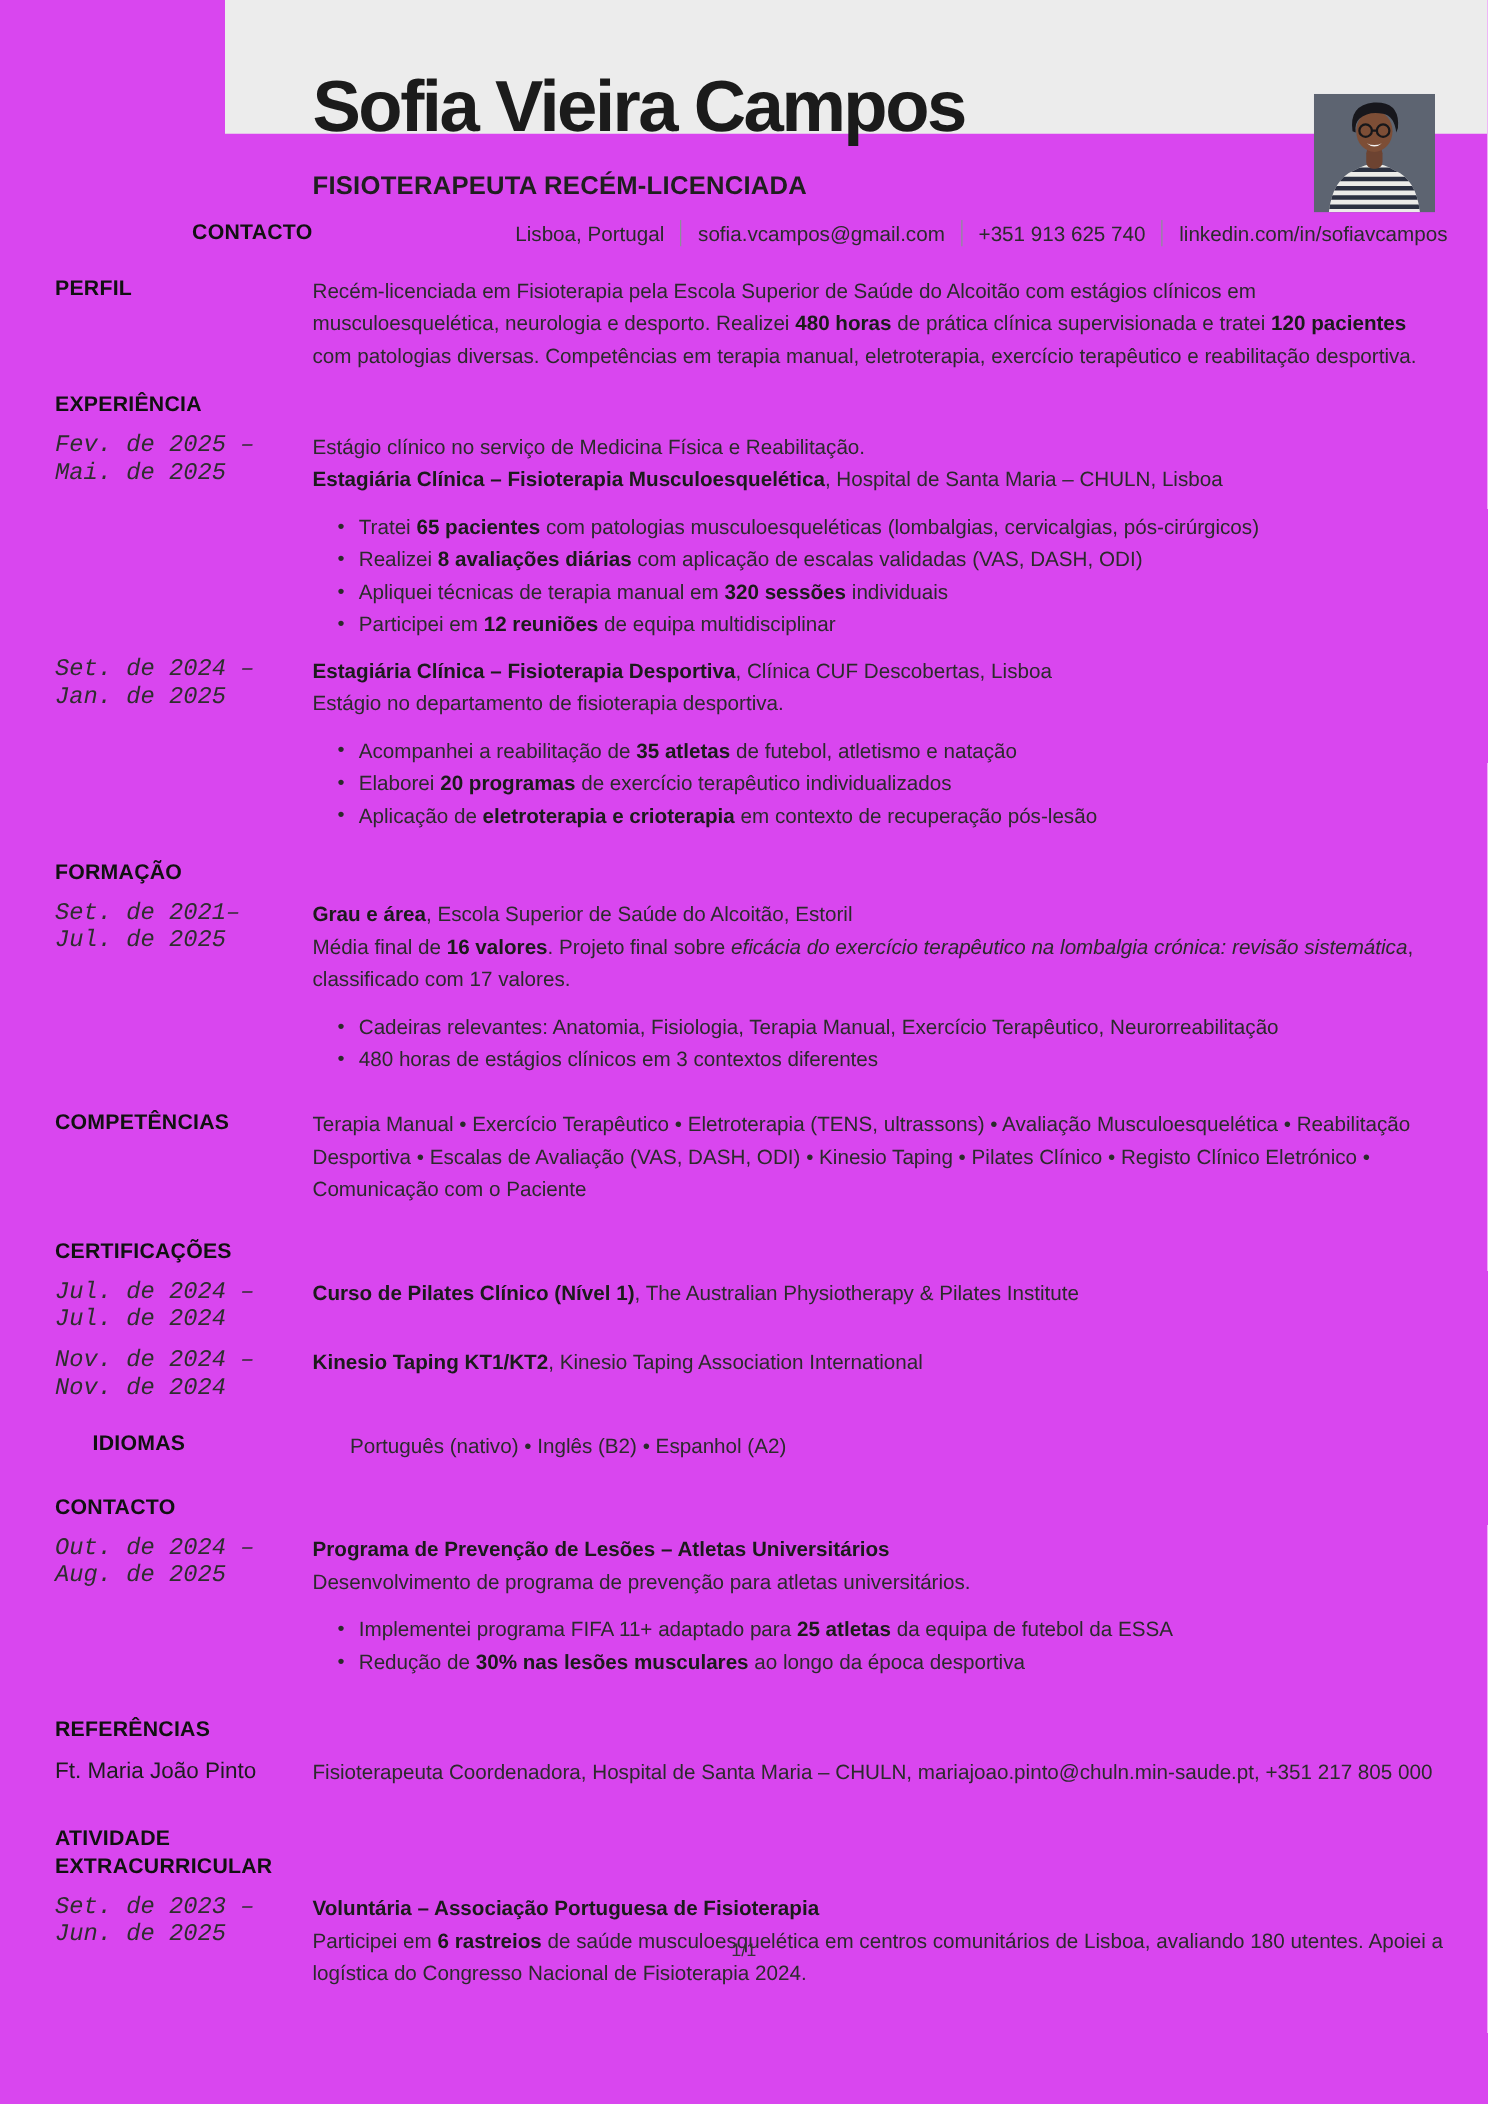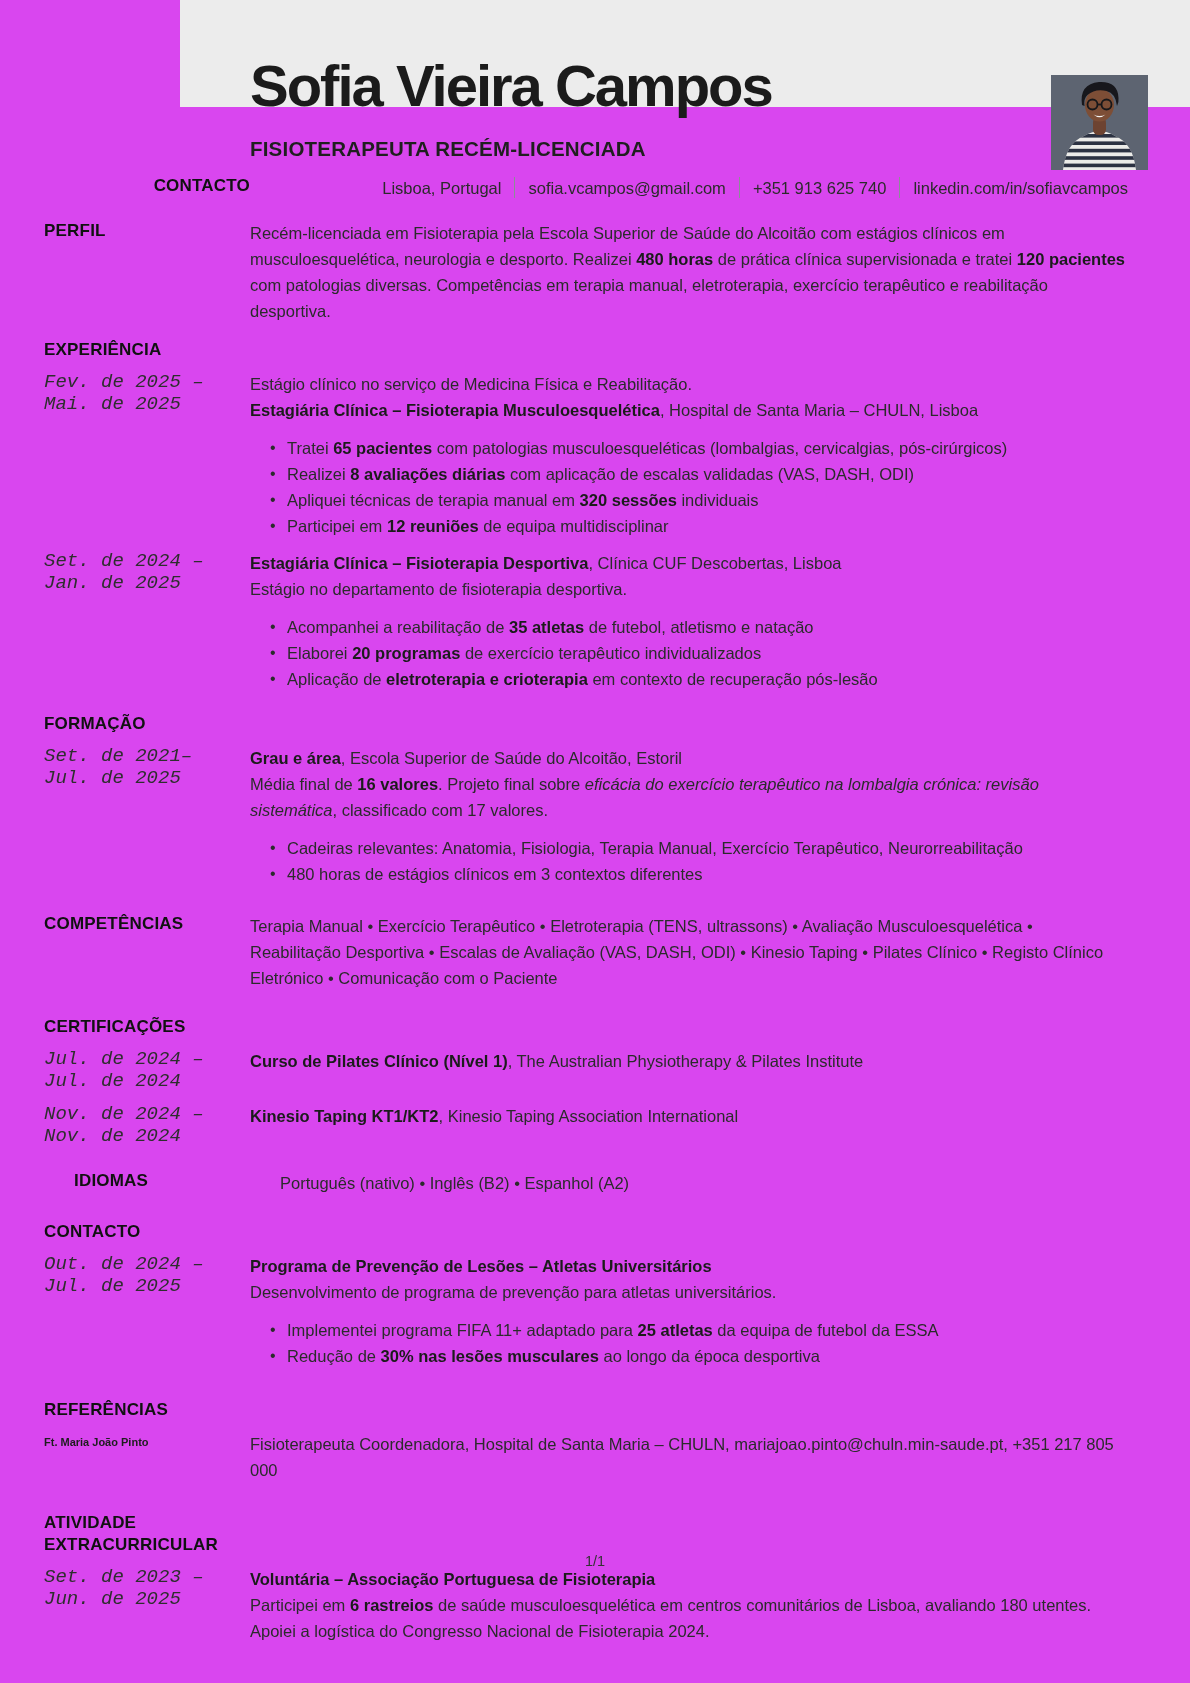--- a/index.html
+++ b/index.html
@@ -24,35 +24,35 @@
     font-size:58px; font-weight:700; letter-spacing:-2px;
     line-height:64px; color:#1b1b1b; white-space:nowrap;
   }
   .subtitle {
     margin-top:19px; font-size:20.5px; font-weight:700;
     letter-spacing:0.2px; line-height:24px; color:#1f1f1f;
   }
 
   .row { position:relative; display:flex; align-items:flex-start; }
   .col-left { flex:0 0 250px; box-sizing:border-box; padding-left:44px; }
-  .col-main { flex:1 1 auto; box-sizing:border-box; padding-right:62px;
+  .col-main { flex:1 1 auto; box-sizing:border-box; padding-right:32px;
               font-size:16.5px; line-height:26px; color:#2b2b2b; hyphens:auto; }
   .col-main p { margin:0; }
 
   .section-label {
     font-size:17px; font-weight:800; letter-spacing:0.2px;
     line-height:22px; color:#111; text-transform:none;
   }
   .date {
     font-size:19px; font-style:italic; line-height:22px; color:#2e2e2e;
     max-width:174px;
     font-family:Liberation Mono, monospace;
   }
   .ref-name {
-    font-size:11px; font-weight:700; line-height:22px; color:#1d1d1d;
+    font-size:18px; font-weight:400; line-height:22px; color:#1d1d1d;
     max-width:180px;
   }
 
   .b { font-weight:700; color:#1b1b1b; }
   .i { font-style:italic; }
 
   ul.bullets { margin:12px 0 0 20px; padding:0; list-style:none; }
   ul.bullets li { position:relative; padding-left:17px; margin:0; }
   ul.bullets li::before {
     content:"\2022"; position:absolute; left:0; top:0;
@@ -243,21 +243,21 @@
   </div>
 
   <div class="row mt-proj">
     <div class="col-left">
         <div class="section-label">CONTACTO</div>
       </div>
   </div>
 
   <div class="row entry">
     <div class="col-left">
-        <div class="date">Out. de 2024 – Jul. de 2025</div>
+        <div class="date">Out. de 2024 – Aug. de 2025</div>
       </div>
     <div class="col-main">
       <p><span class="b">Programa de Prevenção de Lesões – Atletas Universitários</span></p>
       <p>Desenvolvimento de programa de prevenção para atletas universitários.</p>
       <ul class="bullets">
         <li><span>Implementei programa FIFA 11+ adaptado para </span><span class="b">25 atletas</span><span> da equipa de futebol da ESSA</span></li>
         <li><span>Redução de </span><span class="b">30% nas lesões musculares</span><span> ao longo da época desportiva</span></li>
       </ul>
     </div>
   </div>

